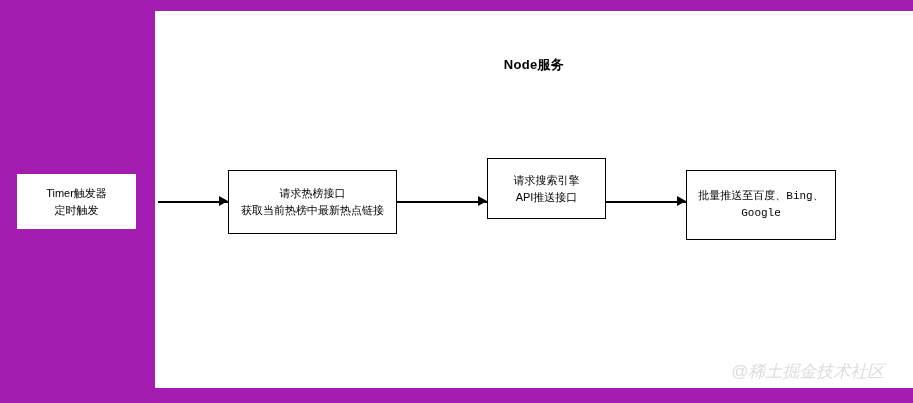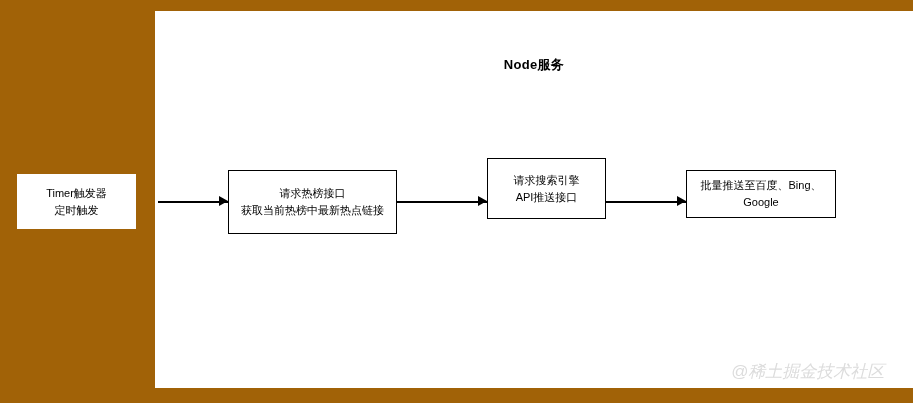--- a/index.html
+++ b/index.html
@@ -15,21 +15,21 @@
     font-family: "Liberation Sans", "DejaVu Sans", sans-serif;
   }
 
   
   #canvas {
     position: absolute;
     left: 0;
     top: 0;
     width: 913px;
     height: 403px;
-    background: #a16207;
+    background: #a21caf;
   }
 
   
   #service-panel {
     position: absolute;
     left: 155px;
     top: 11px;
     width: 758px;
     height: 377px;
     background: #ffffff;
@@ -86,21 +86,22 @@
     left: 487px;
     top: 158px;
     width: 119px;
     height: 61px;
   }
 
   #box-push {
     left: 686px;
     top: 170px;
     width: 150px;
-    height: 48px;
+    height: 70px;
+    font-family: Liberation Mono, monospace;
   }
 
   
   .arrow {
     position: absolute;
     height: 12px;
     top: 196px;
   }
   .arrow .shaft {
     position: absolute;

